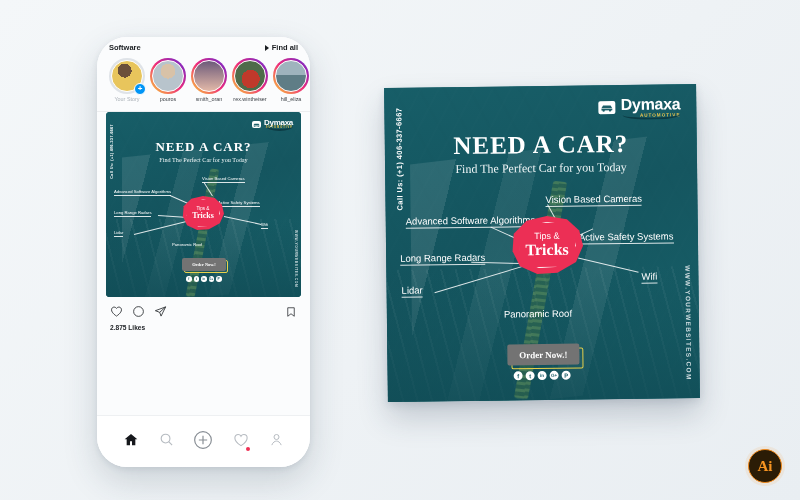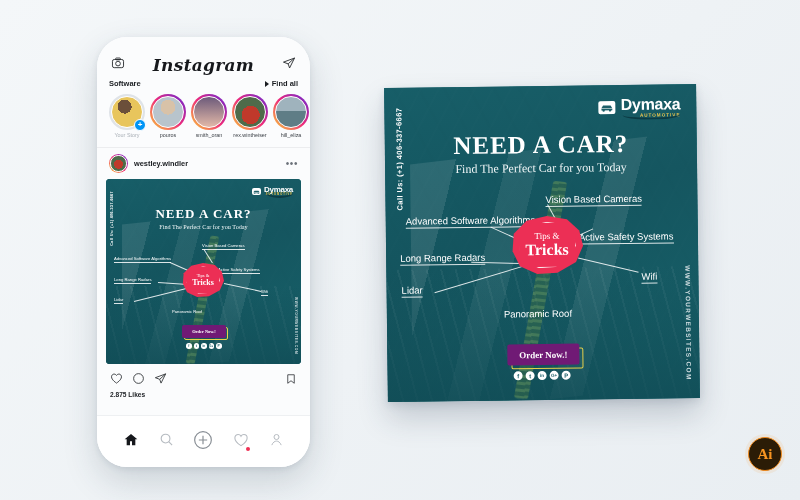--- a/index.html
+++ b/index.html
@@ -148,76 +148,60 @@
     clip-path:polygon(50% 0%, 78% 6%, 95% 26%, 100% 52%, 90% 80%, 64% 98%,
                       36% 100%, 12% 86%, 2% 60%, 4% 30%, 22% 8%);
     box-shadow:0 3px 10px rgba(0,0,0,.22);
   }
   .badge-inner {
     position:absolute; inset:10%; border:1.3px solid rgba(255,255,255,.9);
     clip-path:polygon(50% 0%, 78% 6%, 95% 26%, 100% 52%, 90% 80%, 64% 98%,
                       36% 100%, 12% 86%, 2% 60%, 4% 30%, 22% 8%);
     pointer-events:none;
   }
-  .badge-t1 { color:#fff; font-family:Liberation Serif, serif; position:relative; z-index:2; }
+  .badge-t1 { color:#fff; font-family:Liberation Sans, sans-serif; position:relative; z-index:2; }
   .badge-t2 { color:#fff; font-family:"Liberation Serif", serif; font-weight:700; position:relative; z-index:2; }
 
   .cta-wrap { position:absolute; }
   .cta-shadow { position:absolute; border:1.4px solid #e8d14a; border-radius:2px; }
   .cta-btn {
-    position:absolute; background:#701a75; color:#fff; border:none; cursor:pointer;
+    position:absolute; background:#737373; color:#fff; border:none; cursor:pointer;
     font-family:"Liberation Serif", serif; font-weight:700; border-radius:2px;
     display:flex; align-items:center; justify-content:center; width:100%; height:100%;
   }
 
   .socials { position:absolute; display:flex; }
   .soc {
     border-radius:50%; background:#fff; color:#1d5f69;
     display:flex; align-items:center; justify-content:center; font-weight:700;
     font-family:"Liberation Sans", sans-serif; cursor:pointer;
   }
 
   
   #poster-big {
     position:absolute; left:386px; top:86px; width:312px; height:314px;
     transform:rotate(-0.7deg);
     box-shadow:0 16px 30px rgba(40,60,80,.22), 0 3px 8px rgba(40,60,80,.12);
   }
 
   #ai-badge {
-    position:absolute; right:18px; bottom:29px; width:34px; height:34px;
+    position:absolute; right:18px; bottom:17px; width:34px; height:34px;
     border-radius:50%; background:#2b1c06;
     border:1.6px solid #f08a1d;
     display:flex; align-items:center; justify-content:center;
     color:#f79421; font-family:"Liberation Serif", serif; font-weight:700; font-size:15px;
     box-shadow:0 0 0 3px rgba(247,148,33,.10);
   }
 </style>
 </head>
 <body>
 
 <div id="phone">
   <div id="phone-screen">
 
-    <div class="ig-header">
-      <span>
-        <svg width="14" height="14" viewBox="0 0 24 24">
-          <rect class="ico-line" x="2.5" y="6" width="19" height="14" rx="3"></rect>
-          <circle class="ico-line" cx="12" cy="13" r="4"></circle>
-          <rect class="ico-line" x="8" y="3.5" width="8" height="3" rx="1"></rect>
-        </svg>
-      </span>
-      <span class="ig-logo">Instagram</span>
-      <span>
-        <svg width="14" height="14" viewBox="0 0 24 24">
-          <path class="ico-line" d="M21.5 3.5 L2.5 10.5 L10.5 13.5 L21.5 3.5 Z"></path>
-          <path class="ico-line" d="M10.5 13.5 L13 20.5 L21.5 3.5"></path>
-        </svg>
-      </span>
-    </div>
 
     <div class="stories-bar">
       <div class="stories-top">
         <span class="stories-title">Software</span>
         <span class="watch-all">
           <span class="watch-tri"></span>
           <span>Find all</span>
         </span>
       </div>
       <div class="stories-row">
@@ -255,27 +239,20 @@
           <div class="story-ring">
             <div class="story-inner" style="background:linear-gradient(180deg,#9fb3bd 0 48%,#5f7d86 48% 100%);"></div>
           </div>
           <div class="story-name">hill_eliza</div>
         </div>
 
       </div>
     </div>
     <div class="ig-divider"></div>
 
-    <div class="post-head">
-      <div class="post-avatar">
-        <div style="background:radial-gradient(circle at 50% 55%,#c0392b 0 40%,#4e6b4a 40% 100%);"></div>
-      </div>
-      <span class="post-user">westley.windler</span>
-      <span class="post-dots">•••</span>
-    </div>
 
     <div class="post-media">
       <div class="poster" style="width:195px;height:185px;">
         <div class="poster-bg"></div>
         <div class="green-strip"></div>
 
         <div class="p-vert-left" style="left:4px;top:12px;font-size:3.6px;">Call Us: (+1) 406-337-6667</div>
         <div class="p-vert-right" style="right:3px;bottom:10px;font-size:3.3px;letter-spacing:.6px;">WWW.YOURWEBSITES.COM</div>
 
         <div class="p-logo" style="right:8px;top:7px;">

